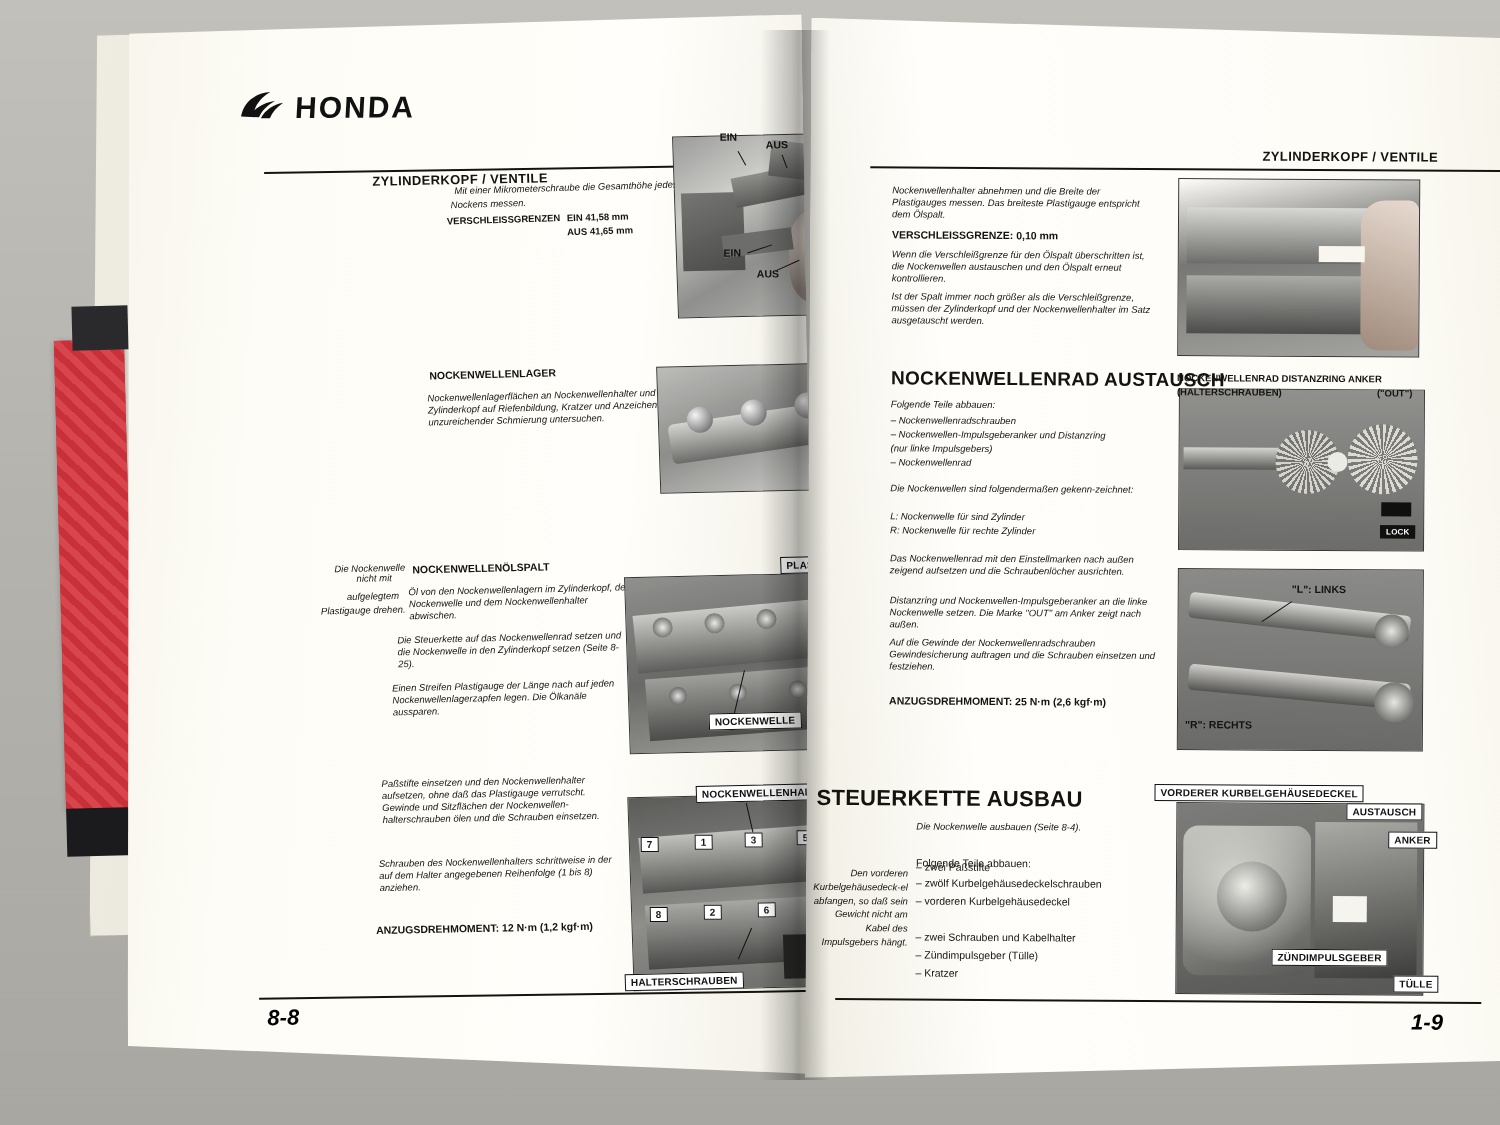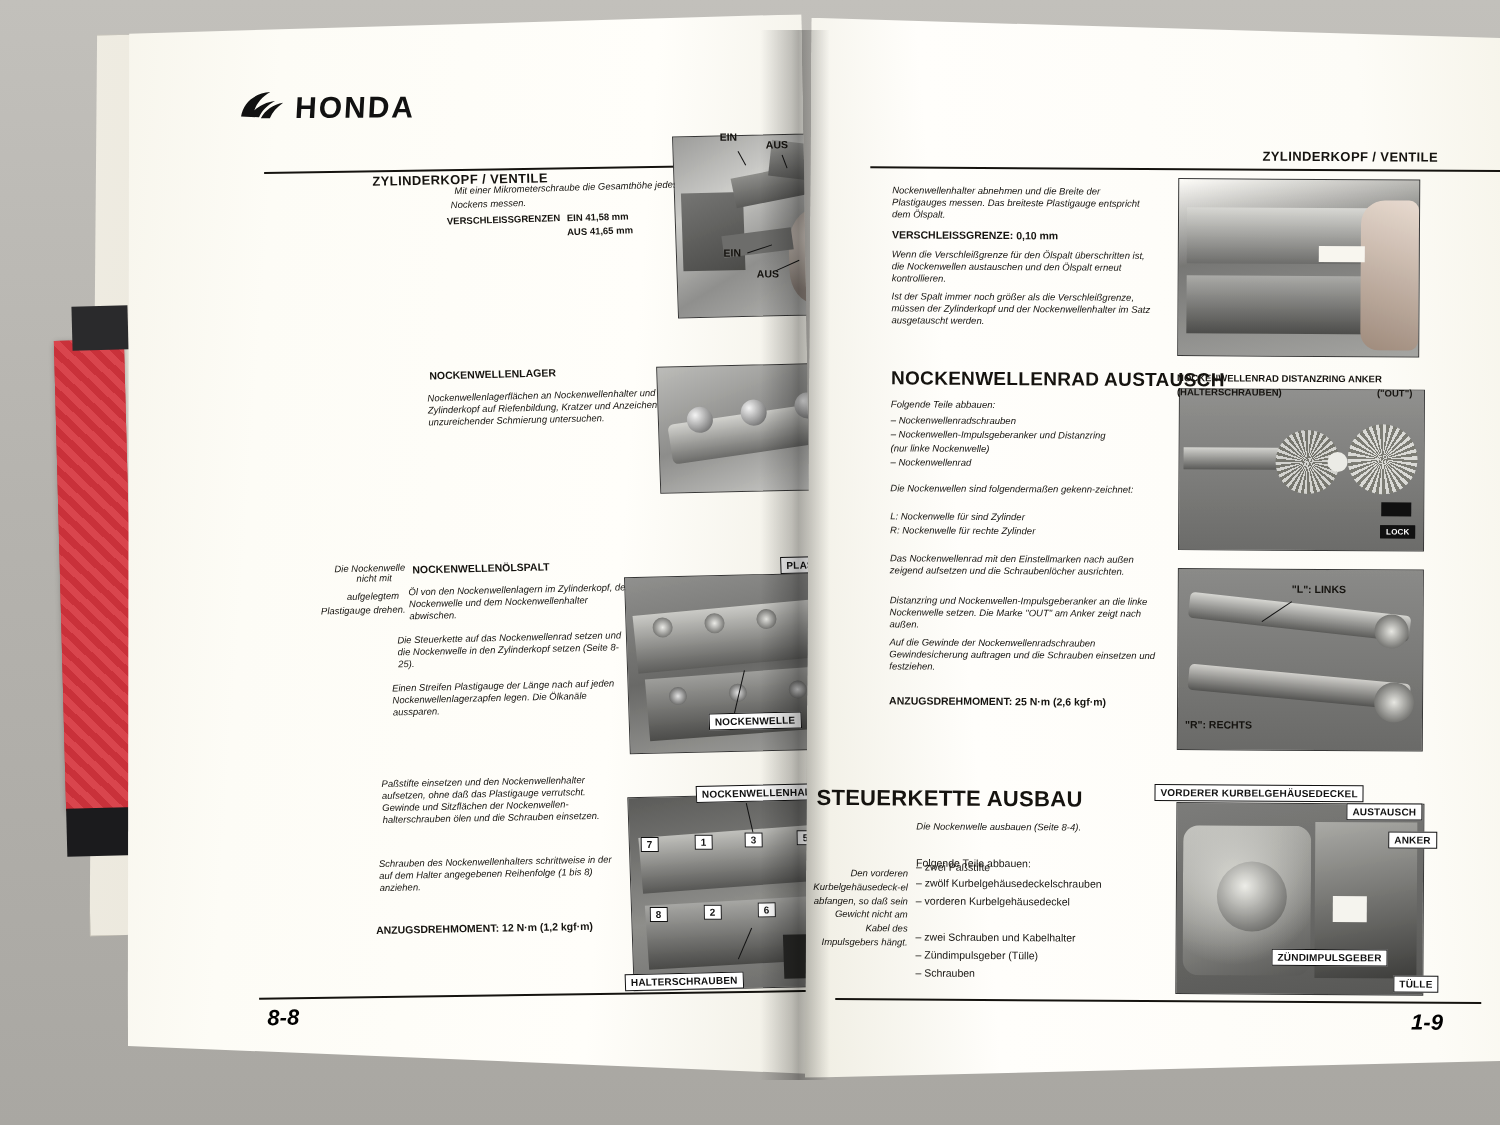--- a/index.html
+++ b/index.html
@@ -239,21 +239,21 @@
         <div class="g" style="left:8px;top:28px;width:188px;height:56px;background:linear-gradient(180deg,#d3d3cf,#6e6e6c);"></div>
         <div class="g" style="left:8px;top:96px;width:200px;height:58px;background:linear-gradient(180deg,#a8a8a5,#4f4f4d);"></div>
         <div class="g" style="left:182px;top:20px;width:58px;height:150px;background:linear-gradient(200deg,#e3d6cc,#9d8a7c);border-radius:24px 10px 10px 18px;"></div>
         <div class="g" style="left:140px;top:66px;width:46px;height:16px;background:#f2f0ea;"></div>
       </div>
 
       <div class="t bighdr" style="left:82px;top:348px;">NOCKENWELLENRAD AUSTAUSCH</div>
       <div class="t tiny ital" style="left:82px;top:380px;">Folgende Teile abbauen:</div>
       <div class="t tiny ital" style="left:82px;top:396px;">– Nockenwellenradschrauben</div>
       <div class="t tiny ital" style="left:82px;top:410px;">– Nockenwellen-Impulsgeberanker und Distanzring</div>
-      <div class="t tiny ital" style="left:82px;top:424px;">   (nur linke Nockenwelle)</div>
+      <div class="t tiny ital" style="left:82px;top:424px;">   (nur linke Impulsgebers)</div>
       <div class="t tiny ital" style="left:82px;top:438px;">– Nockenwellenrad</div>
 
       <div class="t tiny ital" style="left:82px;top:464px;width:266px;">Die Nockenwellen sind folgendermaßen gekenn-zeichnet:</div>
       <div class="t tiny ital" style="left:82px;top:492px;">L: Nockenwelle für sind Zylinder</div>
       <div class="t tiny ital" style="left:82px;top:506px;">R: Nockenwelle für rechte Zylinder</div>
       <div class="t tiny ital" style="left:82px;top:534px;width:268px;">Das Nockenwellenrad mit den Einstellmarken nach außen zeigend aufsetzen und die Schraubenlöcher ausrichten.</div>
       <div class="t tiny ital" style="left:82px;top:576px;width:268px;">Distanzring und Nockenwellen-Impulsgeberanker an die linke Nockenwelle setzen. Die Marke "OUT" am Anker zeigt nach außen.</div>
       <div class="t tiny ital" style="left:82px;top:618px;width:268px;">Auf die Gewinde der Nockenwellenradschrauben Gewindesicherung auftragen und die Schrauben einsetzen und festziehen.</div>
       <div class="t sm bold" style="left:82px;top:676px;">ANZUGSDREHMOMENT: 25 N·m (2,6 kgf·m)</div>
 
@@ -282,21 +282,21 @@
       <div class="t sm bold" style="left:378px;top:698px;">"R": RECHTS</div>
 
       <div class="t bighdr" style="left:10px;top:766px;font-size:22px;">STEUERKETTE AUSBAU</div>
       <div class="t tiny ital" style="left:110px;top:802px;">Die Nockenwelle ausbauen (Seite 8-4).</div>
       <div class="t sm" style="left:110px;top:838px;">Folgende Teile abbauen:</div>
       <div class="t sm" style="left:110px;top:858px;">– zwölf Kurbelgehäusedeckelschrauben</div>
       <div class="t sm" style="left:110px;top:876px;">– vorderen Kurbelgehäusedeckel</div>
       <div class="t sm" style="left:110px;top:842px;">– zwei Paßstifte</div>
       <div class="t sm" style="left:110px;top:912px;">– zwei Schrauben und Kabelhalter</div>
       <div class="t sm" style="left:110px;top:930px;">– Zündimpulsgeber (Tülle)</div>
-      <div class="t sm" style="left:110px;top:948px;">– Schrauben</div>
+      <div class="t sm" style="left:110px;top:948px;">– Kratzer</div>
       <div class="t tiny ital" style="left:6px;top:848px;width:96px;text-align:right;line-height:1.45;">Den vorderen Kurbelgehäusedeck-el abfangen, so daß sein Gewicht nicht am Kabel des Impulsgebers hängt.</div>
 
       <div class="photo" style="left:370px;top:782px;width:246px;height:190px;
            background:linear-gradient(170deg,#7c7c7a,#595957);">
         <div class="g" style="left:6px;top:22px;width:128px;height:150px;border-radius:16px;background:radial-gradient(circle at 40% 35%,#cfcfca,#57575500 70%),linear-gradient(160deg,#bdbdb8,#5a5a58);"></div>
         <div class="g" style="left:40px;top:58px;width:70px;height:70px;border-radius:50%;background:radial-gradient(circle at 40% 35%,#e8e8e3,#4d4d4b);"></div>
         <div class="g" style="left:138px;top:18px;width:102px;height:156px;background:linear-gradient(170deg,#a8a8a4,#40403e);"></div>
         <div class="g" style="left:156px;top:92px;width:34px;height:26px;background:#efeee9;"></div>
       </div>
       <div class="lbl" style="left:348px;top:764px;">VORDERER KURBELGEHÄUSEDECKEL</div>

